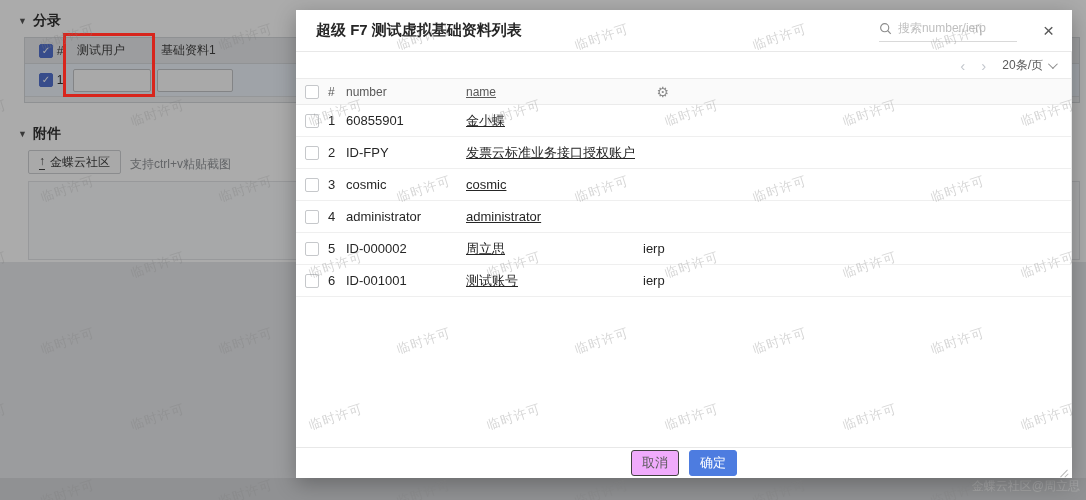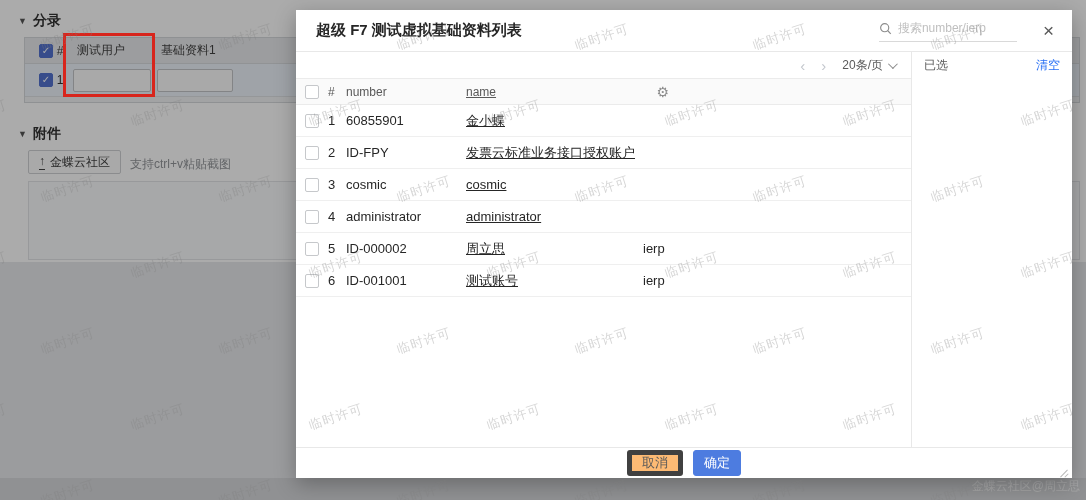--- a/index.html
+++ b/index.html
@@ -86,21 +86,21 @@
   .m-right { width:160px; flex:0 0 auto; display:flex; flex-direction:column; }
   .m-right-head { height:26px; display:flex; align-items:center; justify-content:space-between;
                   padding:0 12px; flex:0 0 auto; }
   .sel-label { font-size:12px; color:#595959; }
   .clear-link { font-size:12px; color:#276ff5; cursor:pointer; }
 
   .m-footer { height:31px; border-top:1px solid #e8e8e8; display:flex; align-items:center;
               justify-content:center; gap:10px; flex:0 0 auto; position:relative; }
   .btn { height:26px; min-width:44px; padding:0 10px; border-radius:3px; font-size:13px;
          display:flex; align-items:center; justify-content:center; cursor:pointer; }
-  .btn-cancel { background:#fdba74; border:5px solid #404040; color:#595959; }
+  .btn-cancel { background:#f0abfc; border:1px solid #404040; color:#595959; }
   .btn-ok { background:#4d7ce0; border:1px solid #4d7ce0; color:#fff; }
   .resize-grip { position:absolute; right:3px; bottom:2px; width:10px; height:10px; }
   .resize-grip i { position:absolute; right:0; bottom:2px; width:10px; border-top:1px solid #b8b8b8;
                    transform:rotate(-45deg); }
   .resize-grip i:last-child { width:5px; bottom:0; right:0; }
 
   
   #wm-layer { position:absolute; inset:0; z-index:20; pointer-events:none; overflow:hidden; }
   .wm { position:absolute; font-size:13px; color:rgba(128,128,128,0.32); white-space:nowrap;
         transform:rotate(-18deg); letter-spacing:1px; }
@@ -259,26 +259,20 @@
               </div>
               <div class="c-idx">6</div>
               <div class="c-num">ID-001001</div>
               <div class="c-name">测试账号</div>
               <div class="c-org">ierp</div>
               <div class="c-gear"></div>
             </div>
           </div>
       </div>
 
-      <div class="m-right">
-        <div class="m-right-head">
-          <span class="sel-label">已选</span>
-          <span class="clear-link">清空</span>
-        </div>
-      </div>
     </div>
 
     <div class="m-footer">
       <div class="btn btn-cancel">取消</div>
       <div class="btn btn-ok">确定</div>
       <div class="resize-grip">
           <i></i>
           <i></i>
         </div>
     </div>

